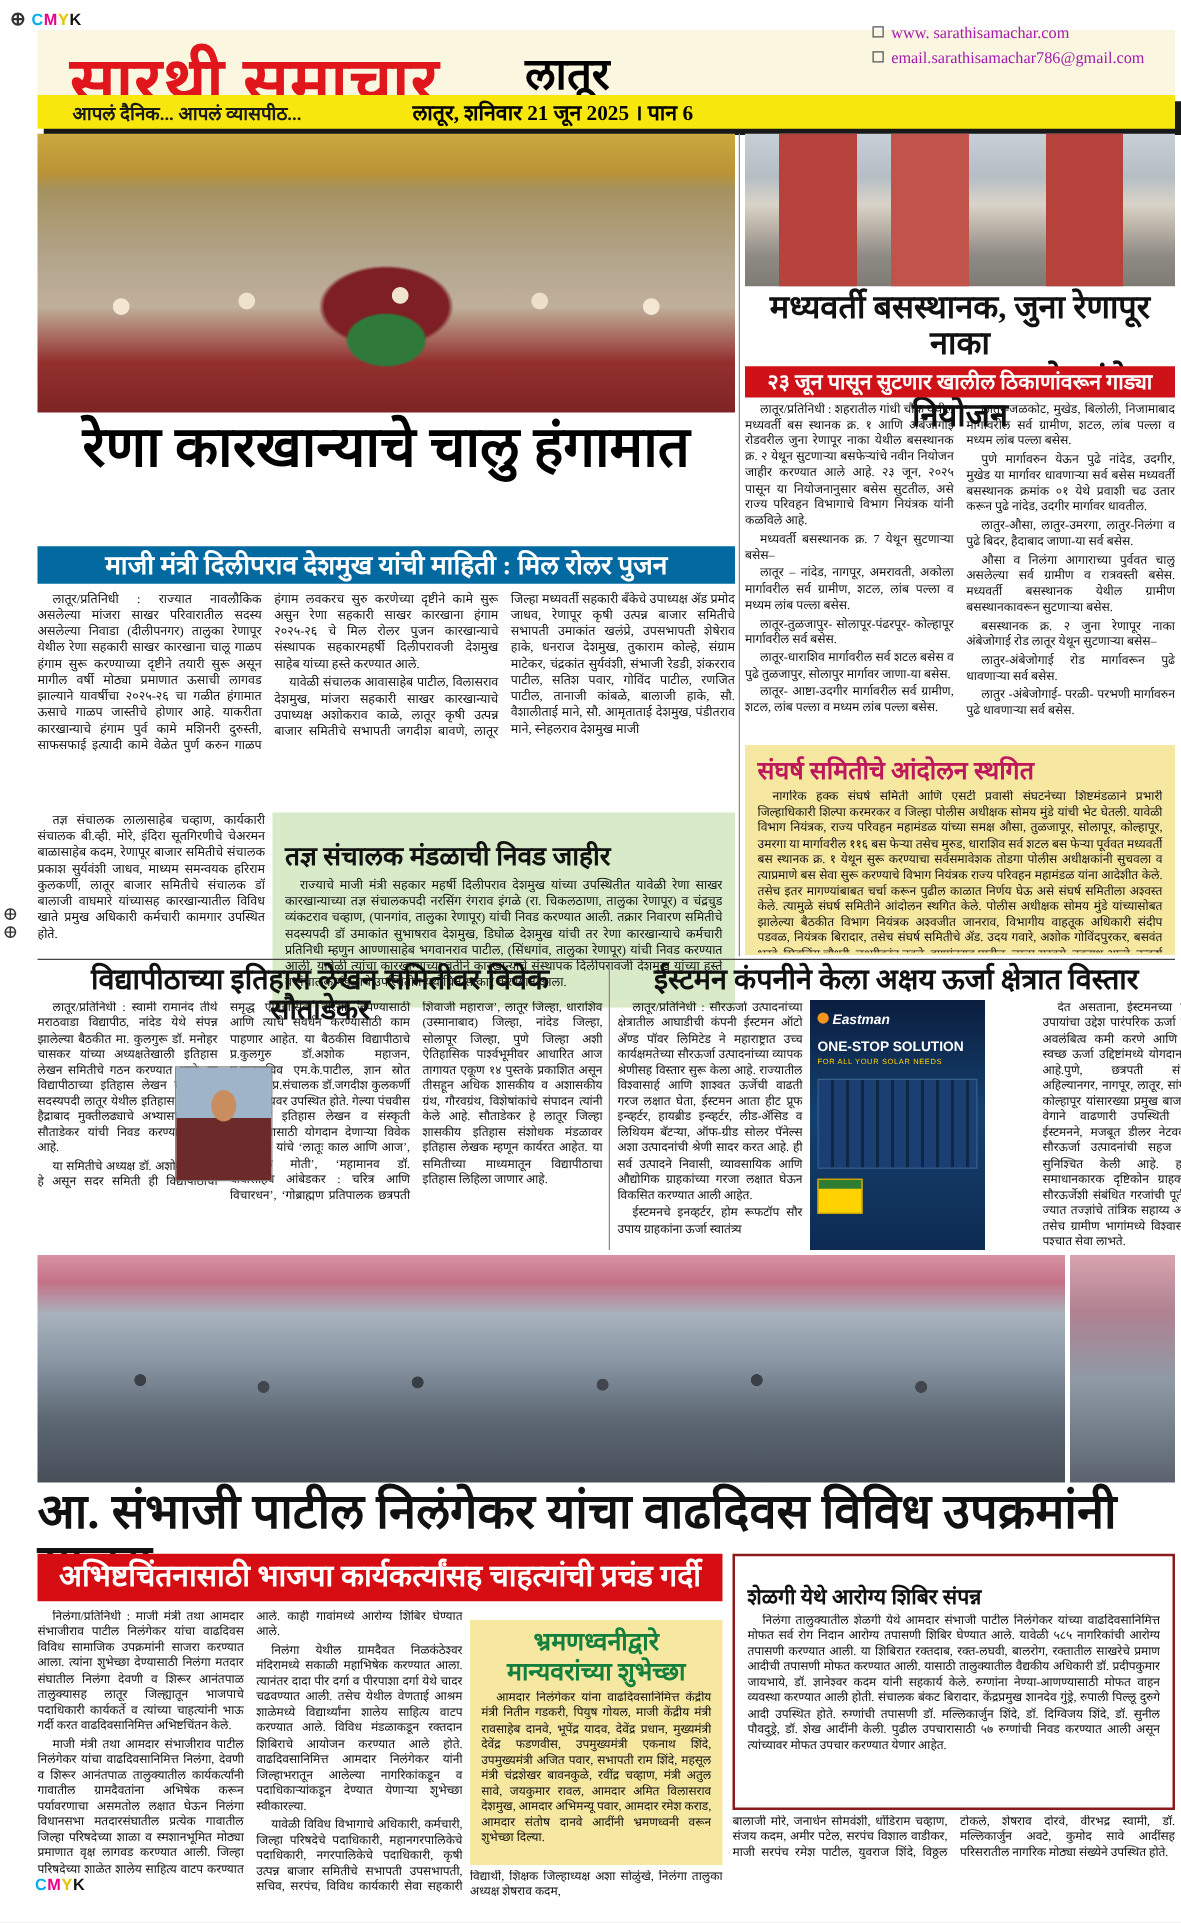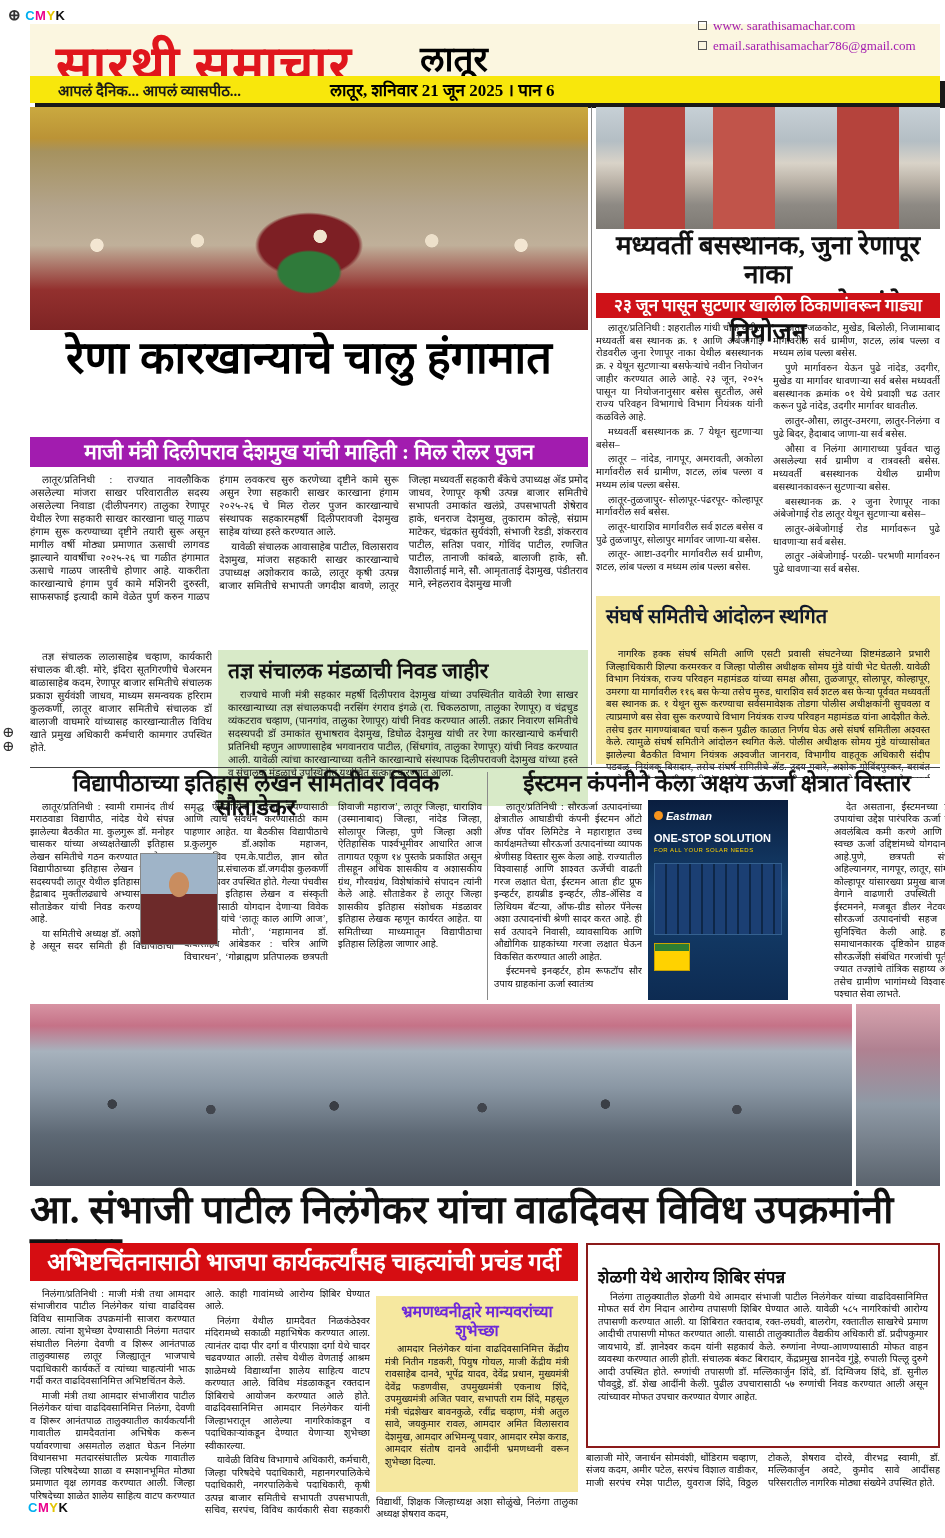--- a/index.html
+++ b/index.html
@@ -51,37 +51,37 @@
       radial-gradient(10px 10px at 22% 58%,#42464e 0 45%,transparent 50%),
       radial-gradient(10px 10px at 37% 56%,#393d44 0 45%,transparent 50%),
       radial-gradient(10px 10px at 55% 57%,#41454d 0 45%,transparent 50%),
       radial-gradient(10px 10px at 70% 55%,#3b3f46 0 45%,transparent 50%),
       radial-gradient(10px 10px at 86% 58%,#42464e 0 45%,transparent 50%),
       linear-gradient(180deg,#d793a3 0%,#c57287 12%,#a7b2bd 26%,#8a97a4 46%,#5d6874 72%,#474f59 100%);}
   .photo-small{left:856px;top:1004px;width:84px;height:182px;
     background:linear-gradient(180deg,#d7a3ae 0%,#b08191 25%,#8f9aa6 55%,#5a636d 100%);}
   
   .h-rena{left:30px;top:334px;width:558px;text-align:center;font-weight:bold;font-size:45px;line-height:1.1;color:#000;}
-  .band-green{left:30px;top:437px;width:558px;height:30px;background:#a21caf;color:#fff;
+  .band-green{left:30px;top:437px;width:558px;height:30px;background:#0369a1;color:#fff;
     font-size:21px;font-weight:bold;text-align:center;line-height:30px;}
   .h-bus{left:596px;top:231px;width:344px;text-align:center;font-weight:bold;font-size:26px;line-height:1.12;}
   .band-red{left:596px;top:293px;width:344px;height:25px;background:#ce1218;color:#fff;
     font-size:17px;font-weight:bold;text-align:center;line-height:25px;}
   .h-mid{font-weight:bold;font-size:23px;text-align:center;line-height:1.05;}
   .h-bday{left:30px;top:1190px;width:910px;font-weight:bold;font-size:39px;line-height:1.05;}
   .band-red2{left:30px;top:1243px;width:548px;height:38px;background:#d60d12;color:#fff;
     font-size:24px;font-weight:bold;text-align:center;line-height:38px;}
   
-  .box-green{left:218px;top:650px;width:370px;height:156px;background:#d8eac8;padding:6px 10px;box-sizing:border-box;}
+  .box-green{left:218px;top:650px;width:370px;height:156px;background:#d8eac8;padding:20px 10px;box-sizing:border-box;}
   .box-green h3{margin:0 0 4px;font-size:21px;font-weight:bold;color:#111;}
   .box-yellow{background:#f6e8a0;box-sizing:border-box;}
   .box-sangharsh{left:596px;top:596px;width:344px;height:168px;padding:6px 10px;}
-  .box-sangharsh h3{margin:0 0 19px;font-size:20px;font-weight:bold;color:#0f172a;}
+  .box-sangharsh h3{margin:0 0 3px;font-size:20px;font-weight:bold;color:#be185d;}
   .box-shubh{left:376px;top:1296px;width:202px;height:196px;padding:6px 9px;}
-  .box-shubh h3{margin:0 0 3px;font-size:16px;font-weight:bold;color:#6d28d9;text-align:center;line-height:1.2;}
+  .box-shubh h3{margin:0 0 3px;font-size:20px;font-weight:bold;color:#15803d;text-align:center;line-height:1.2;}
   .box-shelgi{left:586px;top:1243px;width:354px;height:205px;border:2px solid #8b1a1a;padding:20px 10px;box-sizing:border-box;background:#fff;}
   .box-shelgi h3{margin:0 0 3px;font-size:17px;font-weight:bold;color:#111;}
   
   .ad{left:648px;top:800px;width:140px;height:200px;background:linear-gradient(180deg,#0a1e3f 0%,#15406e 45%,#0d2b52 100%);
       color:#fff;box-sizing:border-box;padding:6px;font-family:"Liberation Sans",sans-serif;}
   .ad .brand{font-size:11px;font-style:italic;font-weight:bold;color:#fff;}
   .ad .sun{display:inline-block;width:9px;height:9px;border-radius:50%;background:#f7941d;margin-right:3px;}
   .ad .l1{margin-top:8px;font-size:11px;font-weight:bold;color:#ffffff;line-height:1.2;}
   .ad .l2{font-size:6px;color:#ffd200;letter-spacing:.5px;margin-top:2px;}
   .ad .panel{margin-top:10px;height:70px;background:

